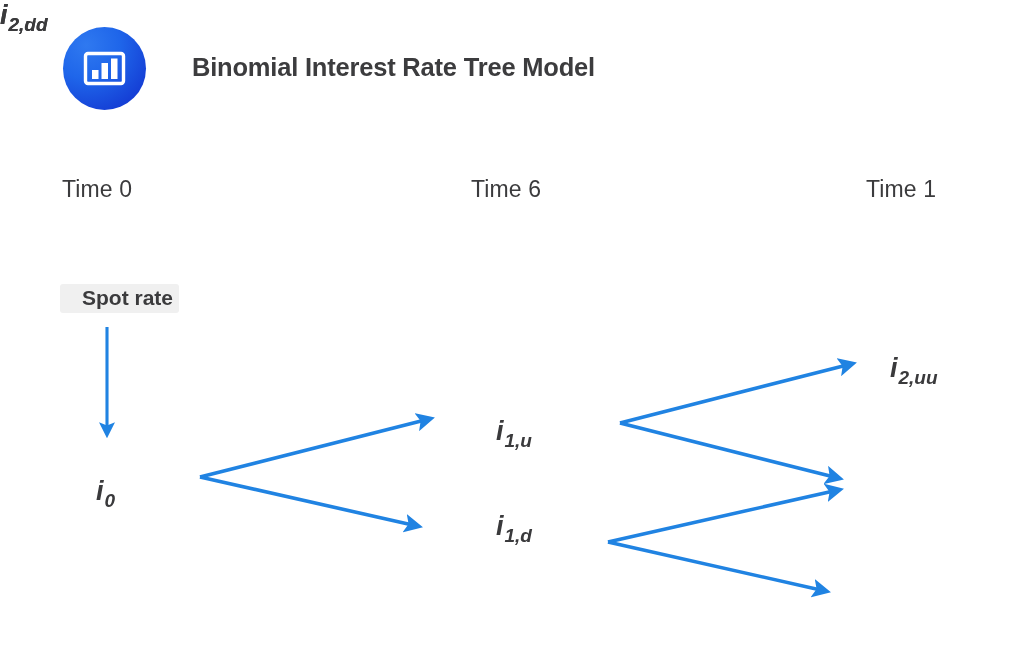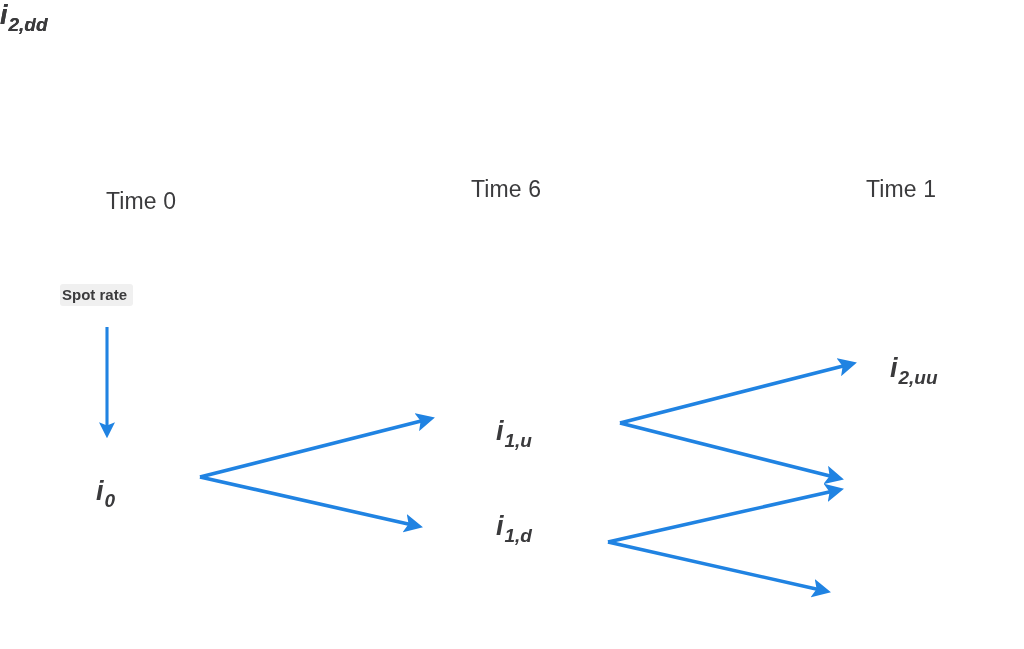--- a/index.html
+++ b/index.html
@@ -49,33 +49,33 @@
 
   
   .time-label {
     position: absolute;
     font-size: 23px;
     font-weight: normal;
     color: #3b3b3d;
     white-space: nowrap;
     letter-spacing: 0.1px;
   }
-  #time-0 { left: 62px;  top: 188px; margin-left: 44px; }
+  #time-0 { left: 62px;  top: 176px; }
   #time-1 { left: 471px; top: 176px; }
   #time-2 { left: 866px; top: 176px; }
 
   
   #spot-rate {
     position: absolute;
     left: 60px;
     top: 284px;
-    padding: 2px 6px 3px 2px;
+    padding: 2px 6px 3px 22px;
     background: #f0f0f0;
     border-radius: 3px;
-    font-size: 15px;
+    font-size: 21px;
     font-weight: bold;
     color: #3b3b3d;
     white-space: nowrap;
   }
 
   
   #arrow-layer {
     position: absolute;
     left: 0; top: 0;
     width: 1024px;
@@ -110,20 +110,33 @@
   #node-i1d     { left: 496px; top: 511px; }
   #node-i2uu    { left: 890px; top: 345px; margin-top: 8px; }
   #node-i2ud    { left": 0; left: 887px; top: 456px; }
   #node-i2dd    { left: 884px; top: 567px; }
 </style>
 </head>
 <body>
 
 <div id="canvas">
 
+  <div id="header">
+
+    <div id="logo-badge">
+      <svg width="83" height="83" viewBox="0 0 83 83" aria-hidden="true">
+        <rect x="22.5" y="26.5" width="38" height="30" rx="2.5" ry="2.5" fill="none" stroke="#ffffff" stroke-width="3.4"></rect>
+        <rect x="29" y="43" width="6.5" height="9" fill="#ffffff"></rect>
+        <rect x="38.5" y="36" width="6.5" height="16" fill="#ffffff"></rect>
+        <rect x="48" y="31.5" width="6.5" height="20.5" fill="#ffffff"></rect>
+      </svg>
+    </div>
+
+    <div id="page-title">Binomial Interest Rate Tree Model</div>
+  </div>
 
   <div class="time-label" id="time-0">Time 0</div>
   <div class="time-label" id="time-1">Time 6</div>
   <div class="time-label" id="time-2">Time 1</div>
 
   <div id="spot-rate">Spot rate</div>
 
   <svg id="arrow-layer" viewBox="0 0 1024 649">
     <defs>
       <marker id="ah" markerWidth="5.2" markerHeight="5.2" refX="3.5" refY="2.6" orient="auto" markerUnits="strokeWidth">

